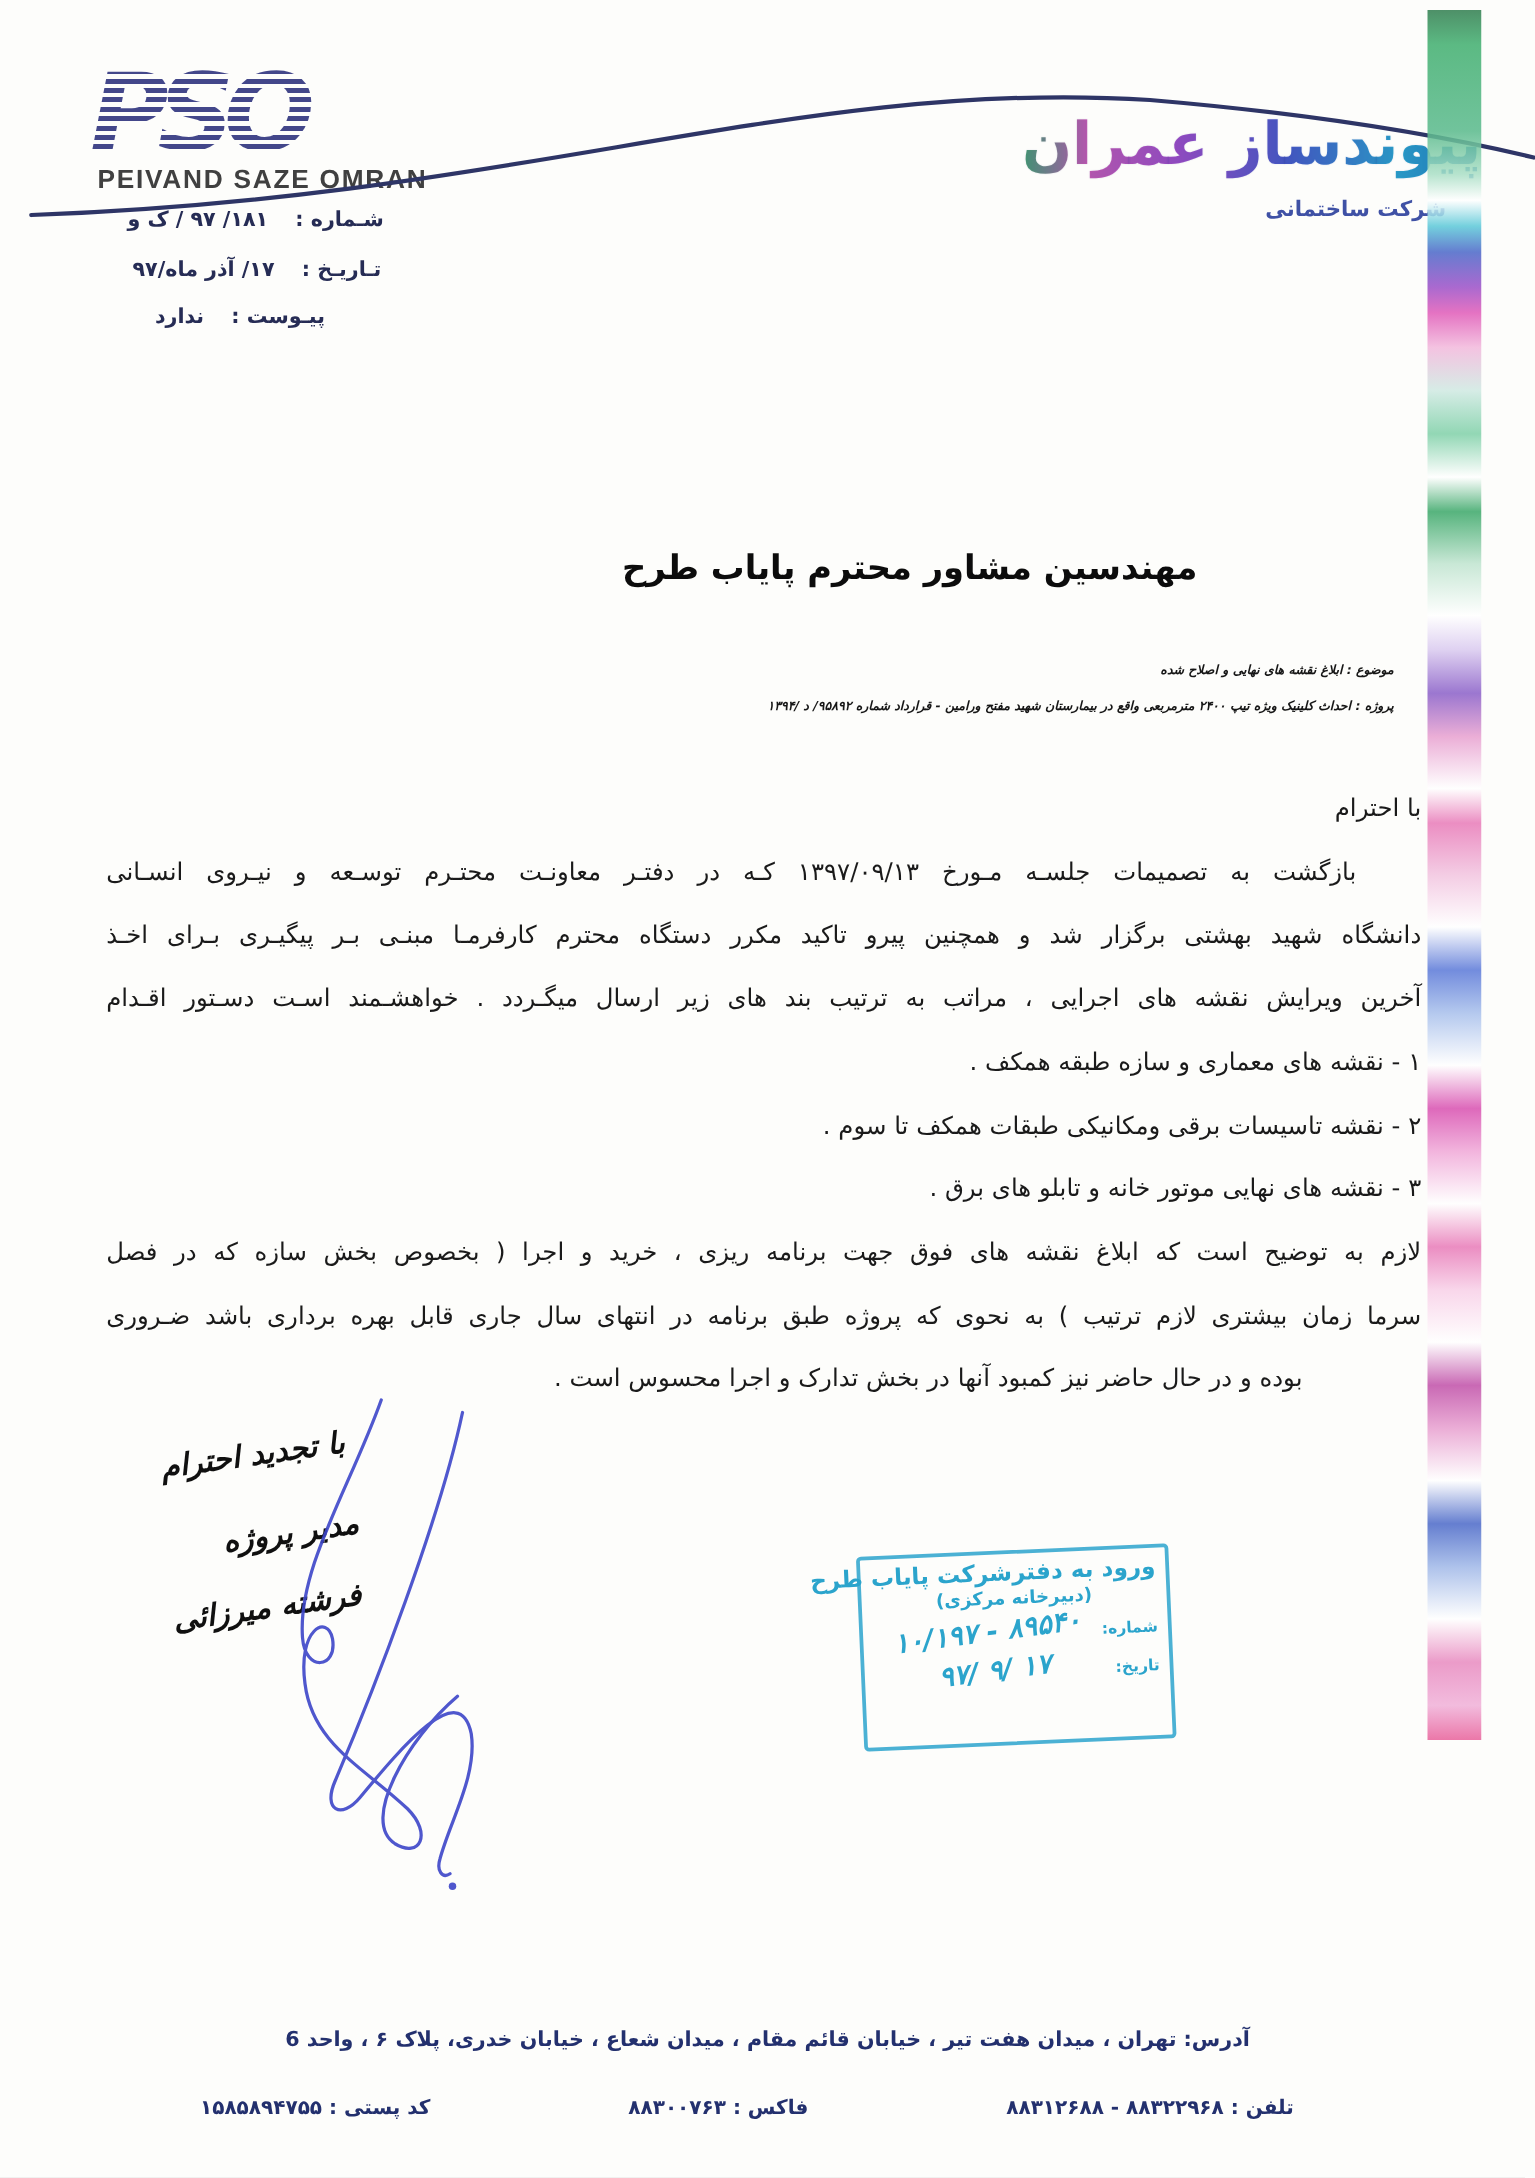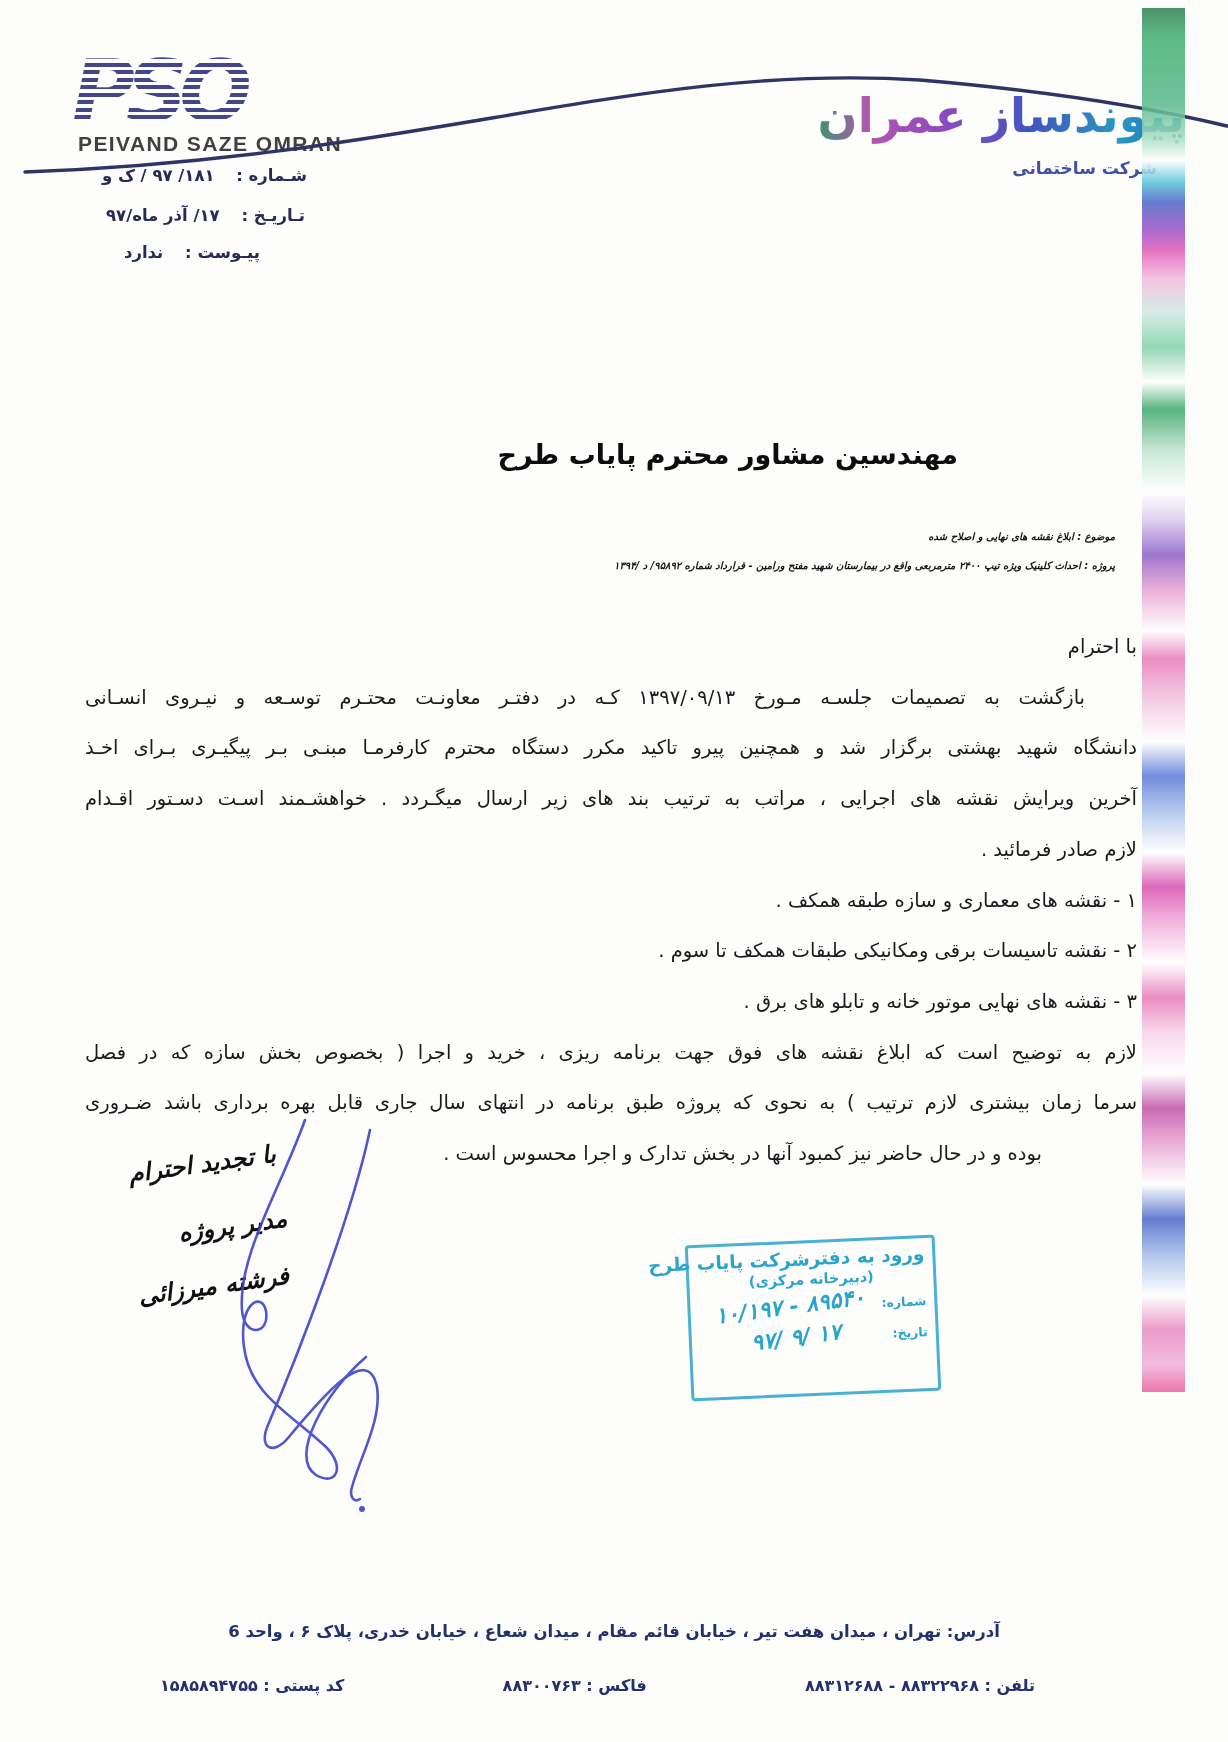--- a/index.html
+++ b/index.html
@@ -139,21 +139,20 @@
   <div class="subject">
     <div>موضوع : ابلاغ نقشه های نهایی و اصلاح شده</div>
     <div>پروژه : احداث کلینیک ویژه تیپ ۲۴۰۰ مترمربعی واقع در بیمارستان شهید مفتح ورامین - قرارداد شماره ۹۵۸۹۲/ د /۱۳۹۴</div>
   </div>
 
   <div class="body-block">
     <div class="bl">با احترام</div>
     <div class="bl just indent1">بازگشت به تصمیمات جلسـه مـورخ ۱۳۹۷/۰۹/۱۳ کـه در دفتـر معاونـت محتـرم توسـعه و نیـروی انسـانی</div>
     <div class="bl just">دانشگاه شهید بهشتی برگزار شد و همچنین پیرو تاکید مکرر دستگاه محترم کارفرمـا مبنـی بـر پیگیـری بـرای اخـذ</div>
     <div class="bl just">آخرین ویرایش نقشه های اجرایی ، مراتب به ترتیب بند های زیر ارسال میگـردد . خواهشـمند اسـت دسـتور اقـدام</div>
-    <div class="bl">لازم صادر فرمائید .</div>
     <div class="bl">۱ - نقشه های معماری و سازه طبقه همکف .</div>
     <div class="bl">۲ - نقشه تاسیسات برقی ومکانیکی طبقات همکف تا سوم .</div>
     <div class="bl">۳ - نقشه های نهایی موتور خانه و تابلو های برق .</div>
     <div class="bl just">لازم به توضیح است که ابلاغ نقشه های فوق جهت برنامه ریزی ، خرید و اجرا ( بخصوص بخش سازه که در فصل</div>
     <div class="bl just">سرما زمان بیشتری لازم ترتیب ) به نحوی که پروژه طبق برنامه در انتهای سال جاری قابل بهره برداری باشد ضـروری</div>
     <div class="bl endline">بوده و در حال حاضر نیز  کمبود آنها در بخش تدارک و اجرا محسوس است .</div>
   </div>
 
   <div class="sig-line" style="left:128px;top:1150px;">با تجدید احترام</div>
   <div class="sig-line" style="left:178px;top:1212px;">مدیر پروژه</div>

